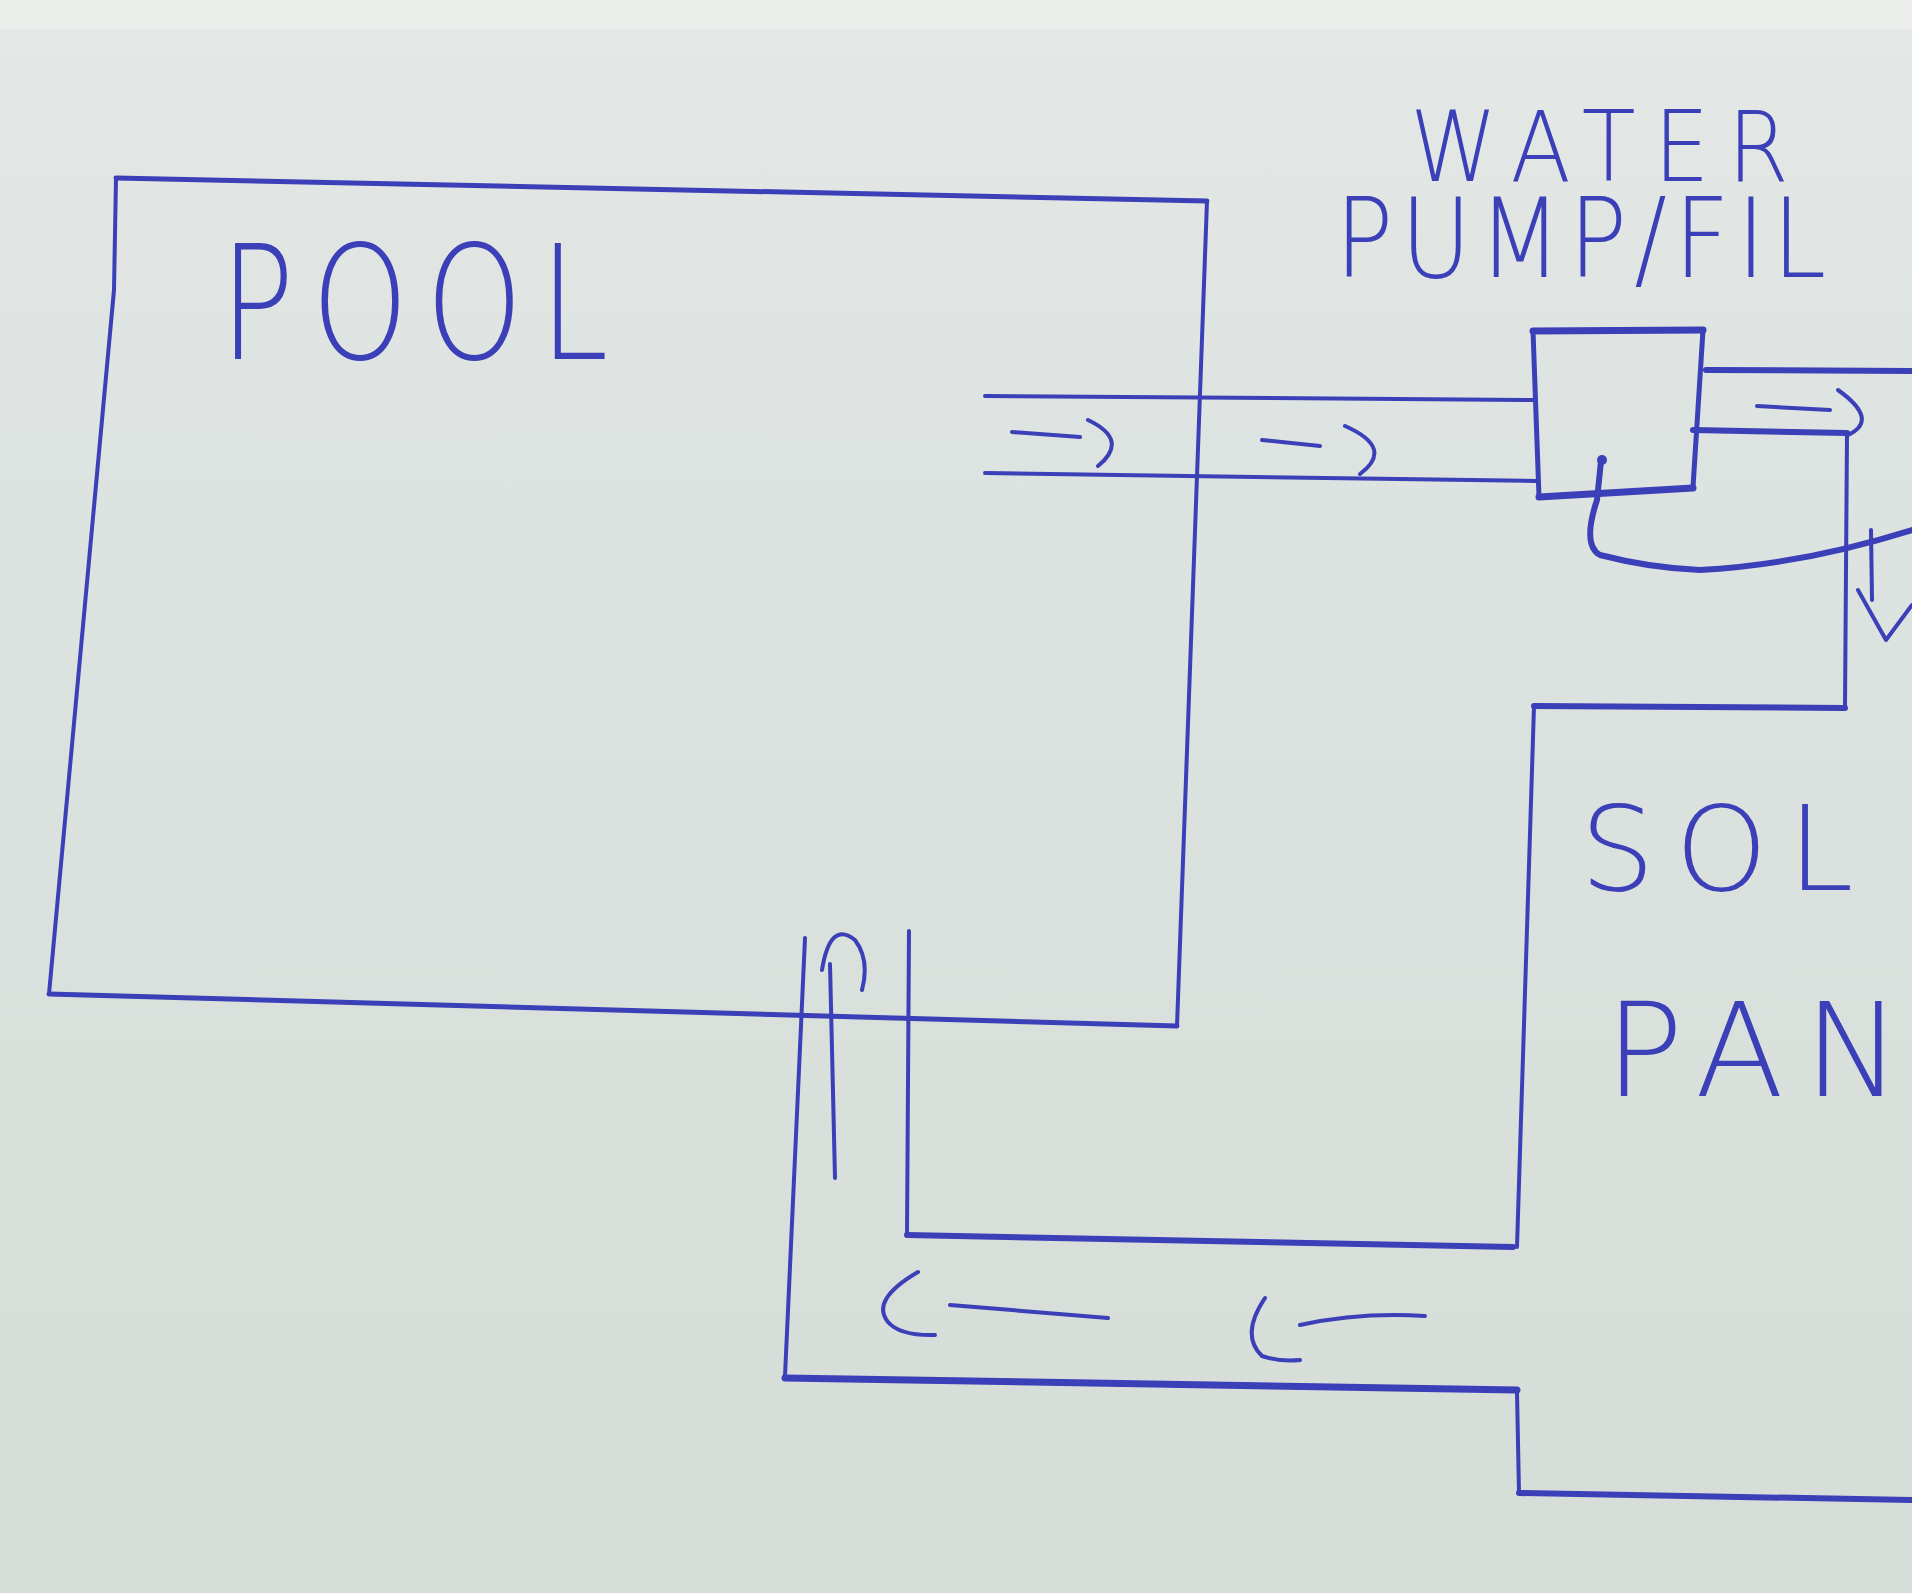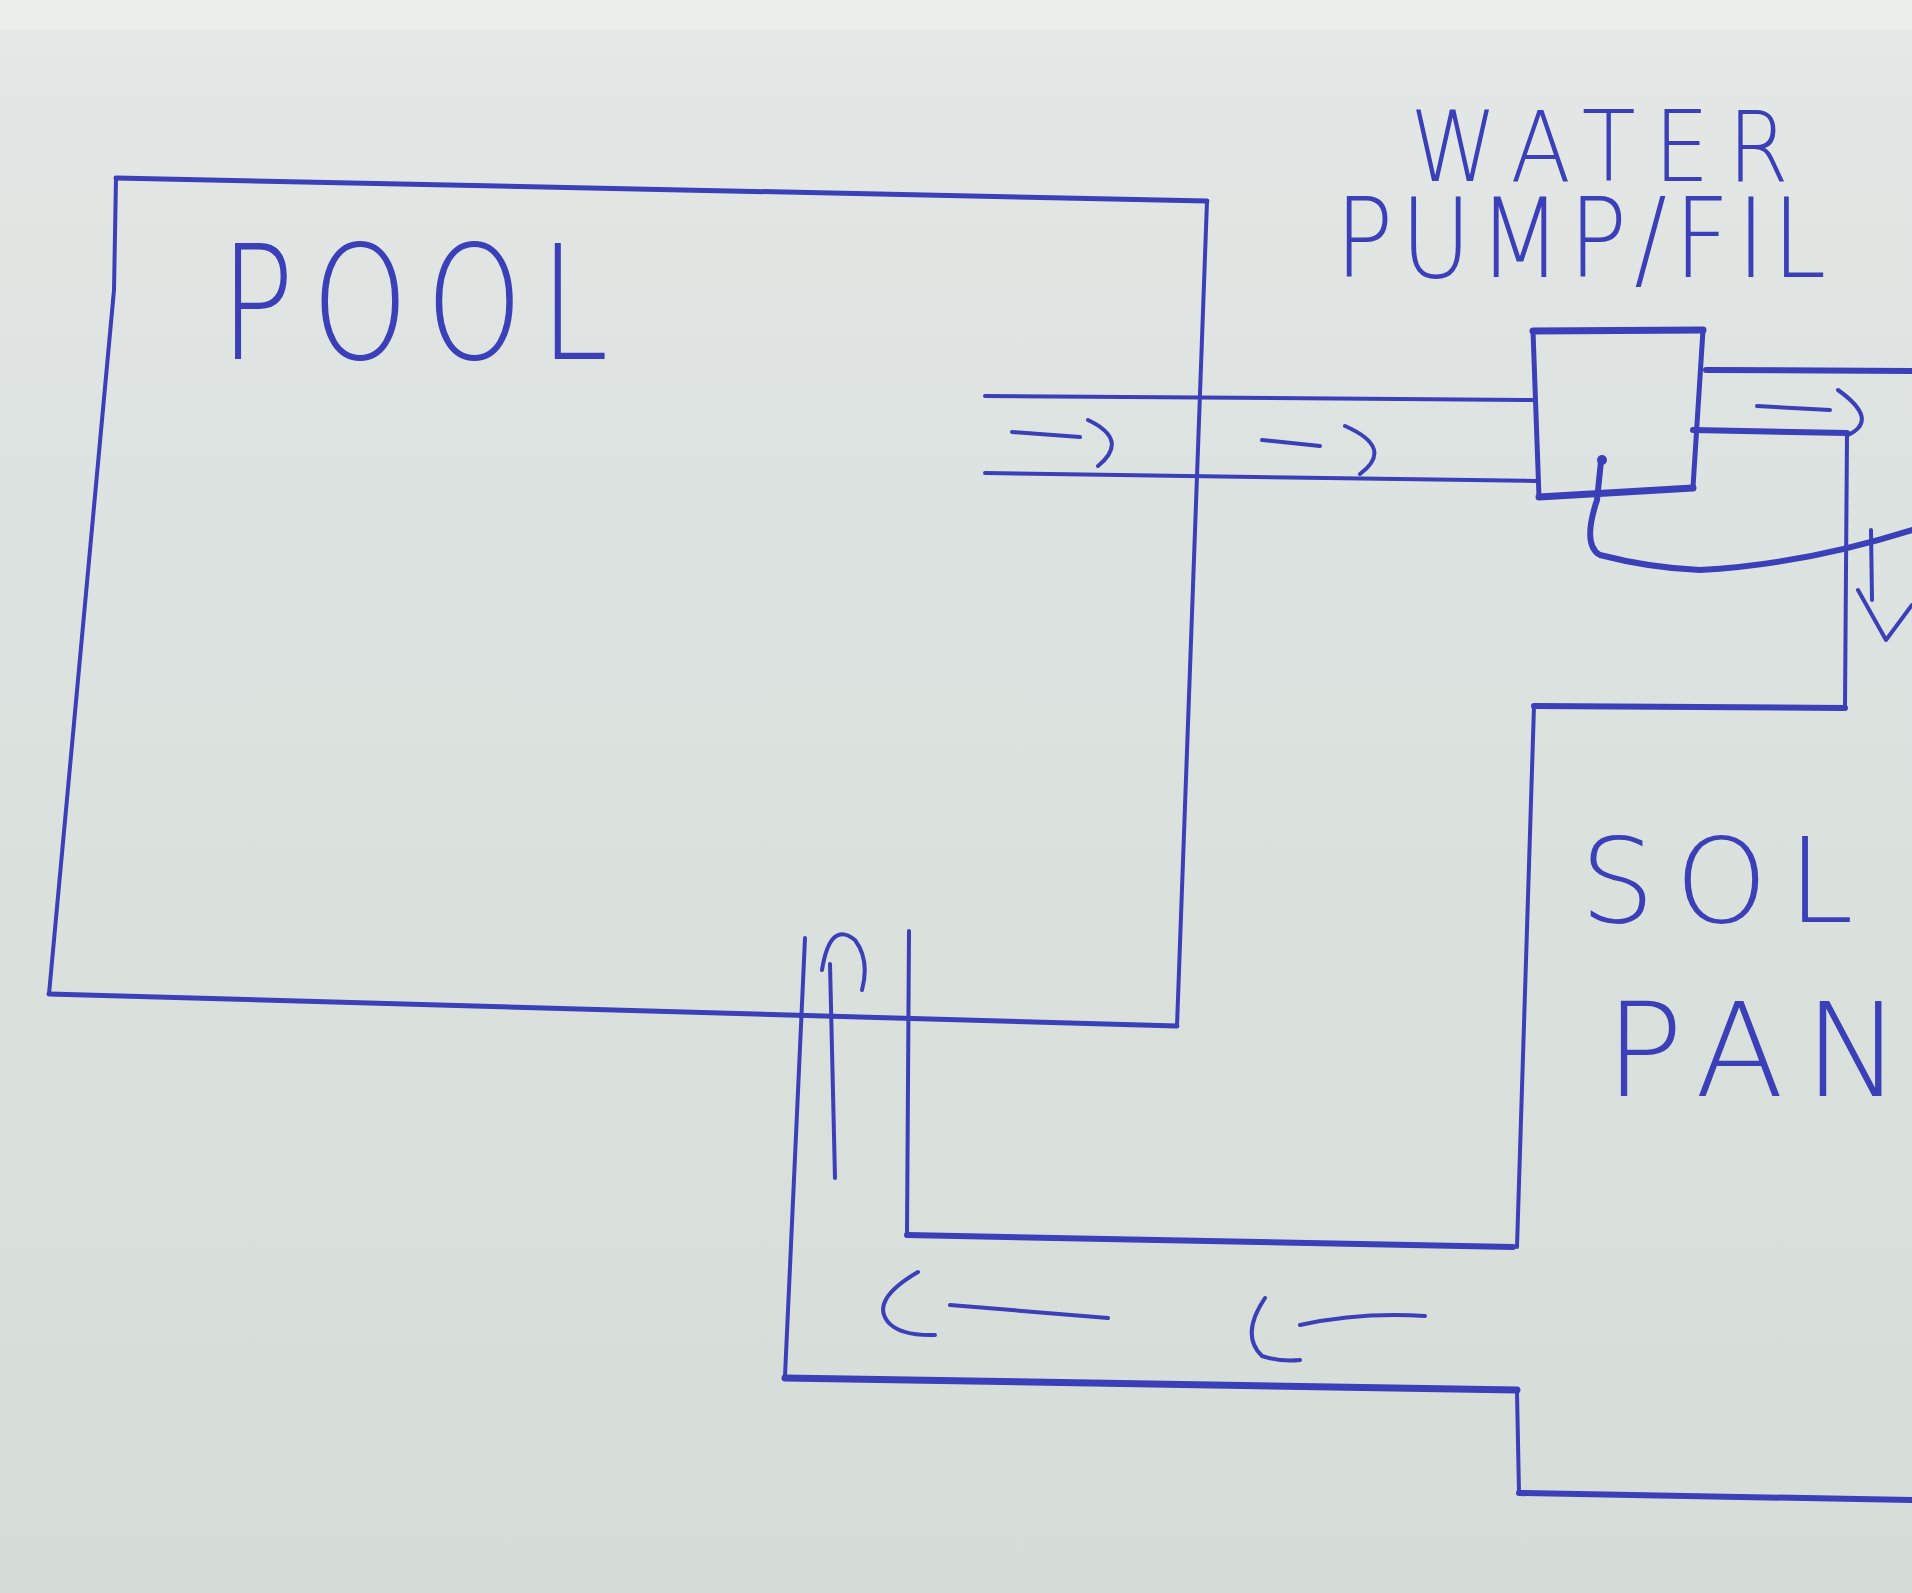--- a/index.html
+++ b/index.html
@@ -16,21 +16,21 @@
   svg.sketch { position: absolute; left: 0; top: 0; }
   .ink { stroke: #3b3fb8; fill: none; stroke-linecap: round; stroke-linejoin: round; }
   .label {
     position: absolute; color: #3b3fb8;
     font-family: "DejaVu Sans", sans-serif; font-weight: 300;
     letter-spacing: 18px; white-space: nowrap;
   }
   #pool-label { left: 220px; top: 212px; font-size: 158px; letter-spacing: 22px; transform: scaleX(0.78); transform-origin: left top; }
   #pump-label-1 { left: 1410px; top: 90px; font-size: 98px; letter-spacing: 20px; transform: scaleX(0.9); transform-origin: left top; }
   #pump-label-2 { left: 1335px; top: 175px; font-size: 110px; letter-spacing: 8px; transform: scaleX(0.88); transform-origin: left top; }
-  #solar-label-1 { left: 1580px; top: 812px; font-size: 118px; letter-spacing: 20px; }
+  #solar-label-1 { left: 1580px; top: 780px; font-size: 118px; letter-spacing: 20px; }
   #solar-label-2 { left: 1605px; top: 975px; font-size: 130px; letter-spacing: 20px; }
 </style>
 </head>
 <body>
 
 <div class="paper-edge"></div>
 
 <svg class="sketch" width="1912" height="1593" viewBox="0 0 1912 1593">
 
   <g>

